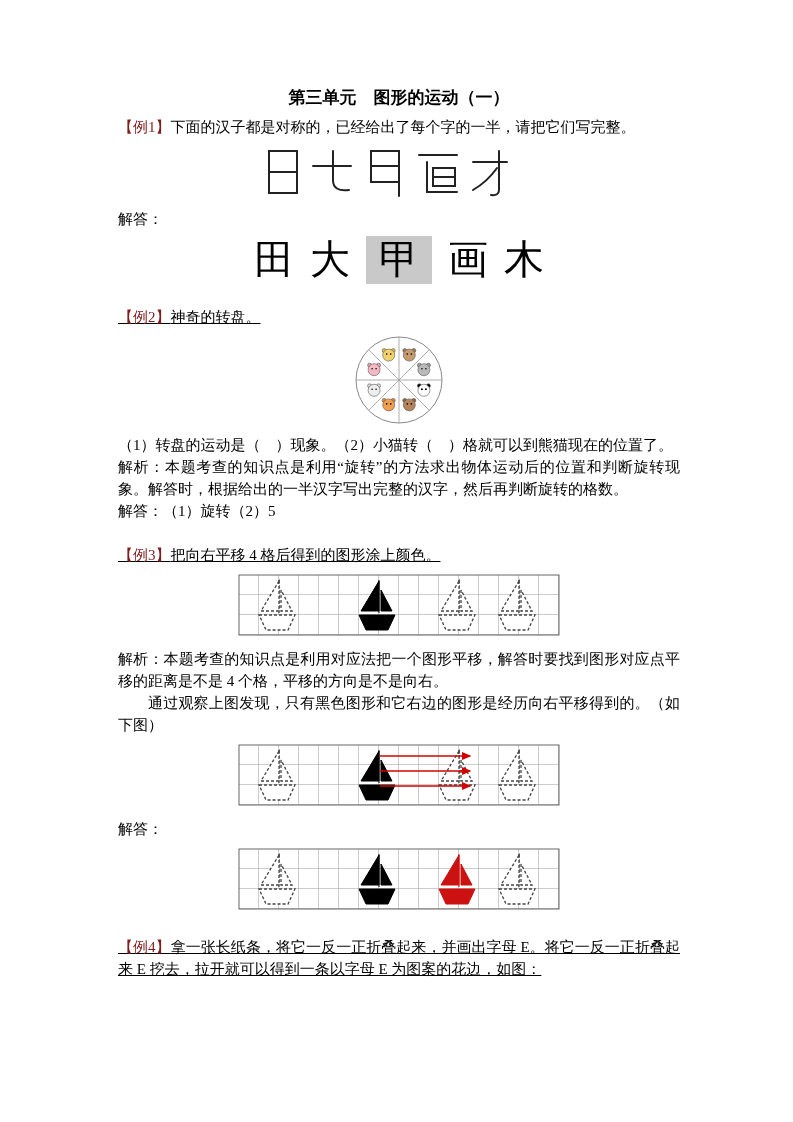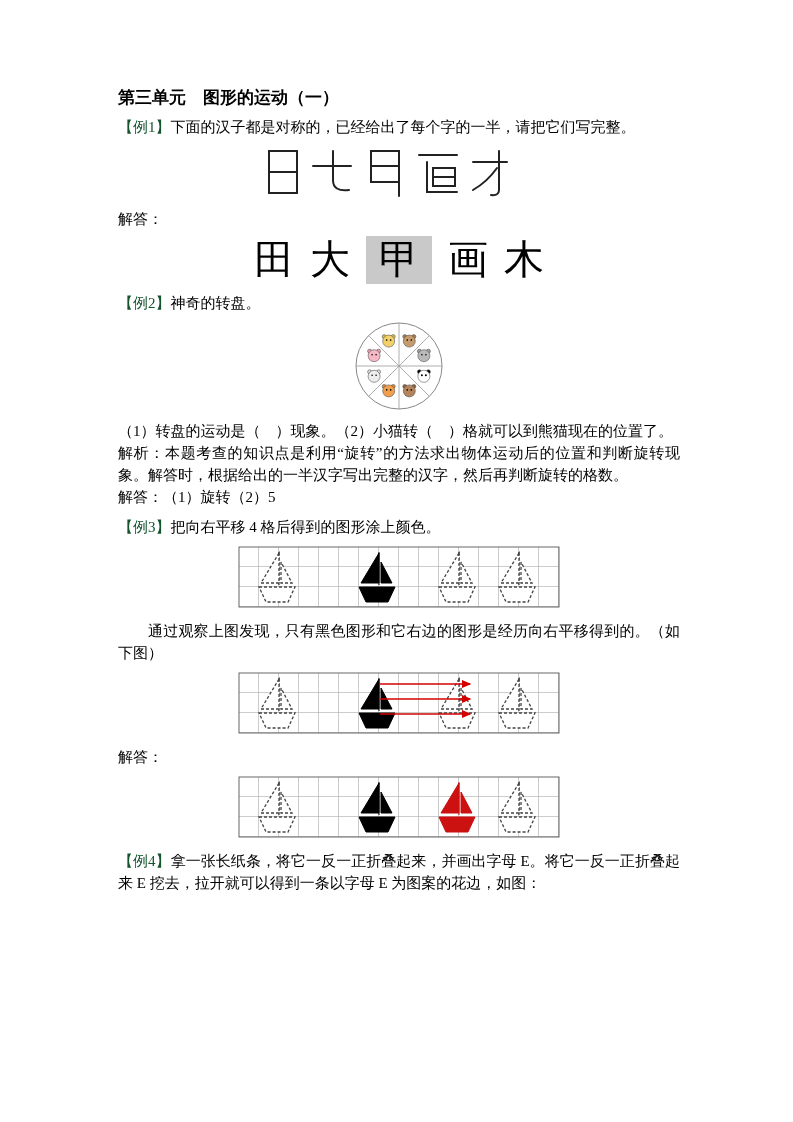--- a/index.html
+++ b/index.html
@@ -3,31 +3,31 @@
 <meta charset="utf-8">
 <style>
   html,body { margin:0; padding:0; }
   body {
     width:793px; height:1122px; background:#ffffff; overflow:hidden;
     font-family:"Liberation Serif","DejaVu Serif",serif;
     color:#000;
   }
   .content { position:absolute; left:118px; top:86px; width:562px; }
   p { margin:0; font-size:15px; line-height:22px; text-align:justify; }
-  .page-title { text-align:left; font-weight:bold; font-size:17px; line-height:24px; margin-bottom:6px; }
-  .marker { color:#14532d; }
+  .page-title { text-align:center; font-weight:bold; font-size:17px; line-height:24px; margin-bottom:6px; }
+  .marker { color:#7f1d1d; }
   .figure { text-align:center; }
   .fig-half { margin:8px 0 4px 0; }
   .fig-chars { margin:6px 0 4px 0; display:flex; justify-content:center; align-items:center; gap:16px;
                font-size:40px; line-height:48px; }
   .fig-chars .hl { background:#c9c9c9; padding:0 13px; }
   .fig-wheel { margin:6px 0 4px 0; }
   .fig-grid { margin:8px 0 8px 0; }
   .indent { text-indent:2em; }
-  .mt6 { margin-top:8px; } .mt10 { margin-top:0; }
+  .mt6 { margin-top:22px;text-decoration:underline; } .mt10 { margin-top:0; }
   .glyph { stroke:#222; stroke-width:2; fill:none; stroke-linecap:round; }
   
   .boat.dashed { fill:#ffffff; stroke:#444; stroke-width:1.3; stroke-dasharray:3,2; }
   .boat.solid-black { fill:#000; stroke:#000; stroke-width:1; }
   .boat.solid-red { fill:#cc1111; stroke:#cc1111; stroke-width:1; }
   .gridrect { fill:none; stroke:#666; stroke-width:1; }
   .arrow { stroke:#d40000; stroke-width:1.4; }
 </style>
 </head>
 <body>
@@ -179,20 +179,21 @@
         </defs>
       <rect x="1" y="1" width="320" height="60" fill="url(#gp1)"></rect>
       <rect x="1" y="1" width="320" height="60" class="gridrect"></rect>
       <use href="#boat-shape" class="boat dashed" transform="translate(18,4)"></use>
       <use href="#boat-shape" class="boat solid-black" transform="translate(118,4)"></use>
       <use href="#boat-shape" class="boat dashed" transform="translate(198,4)"></use>
       <use href="#boat-shape" class="boat dashed" transform="translate(258,4)"></use>
     </svg>
   </div>
 
+  <p>解析：本题考查的知识点是利用对应法把一个图形平移，解答时要找到图形对应点平移的距离是不是 4 个格，平移的方向是不是向右。</p>
   <p class="indent">通过观察上图发现，只有黑色图形和它右边的图形是经历向右平移得到的。（如下图）</p>
 
   <div class="figure fig-grid">
     <svg width="322" height="62" viewBox="0 0 322 62">
       <defs>
         <pattern id="gp2" width="20" height="20" patternUnits="userSpaceOnUse">
             <path d="M20,0 H0 V20" fill="none" stroke="#9a9a9a" stroke-width="1"></path>
           </pattern>
         <marker id="ah" markerWidth="8" markerHeight="8" refX="6" refY="3" orient="auto">
             <path d="M0,0 L7,3 L0,6 Z" fill="#d40000"></path>

